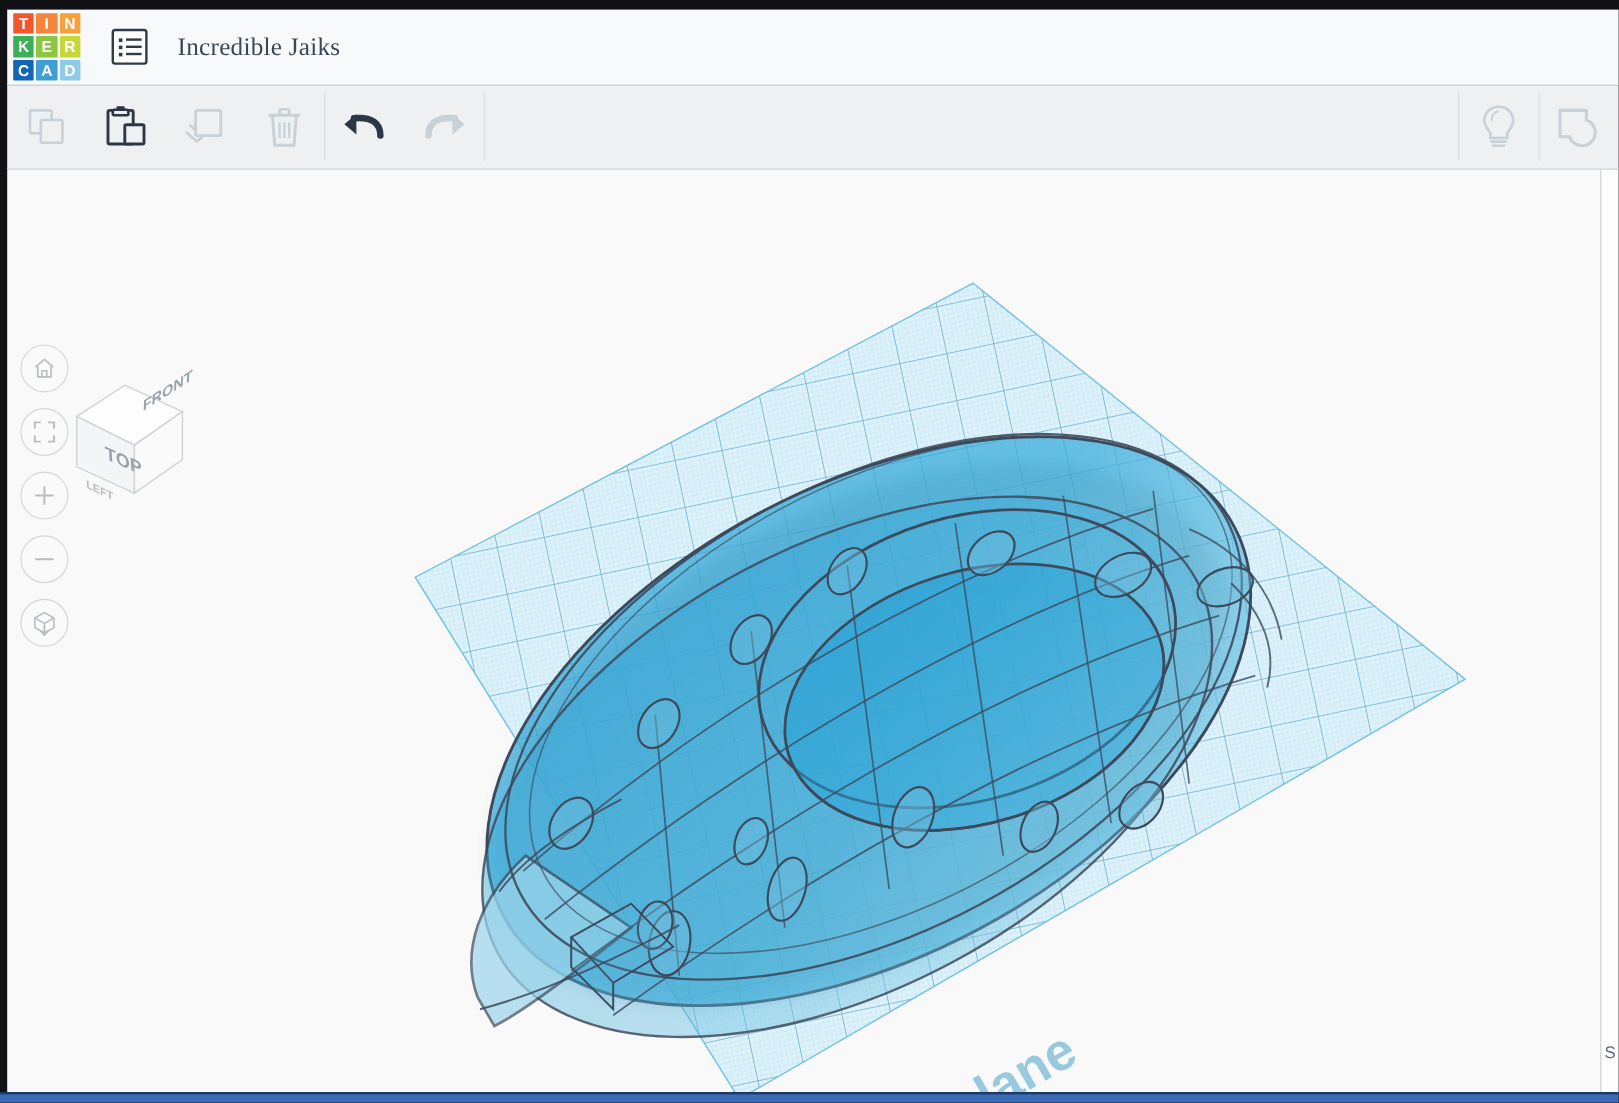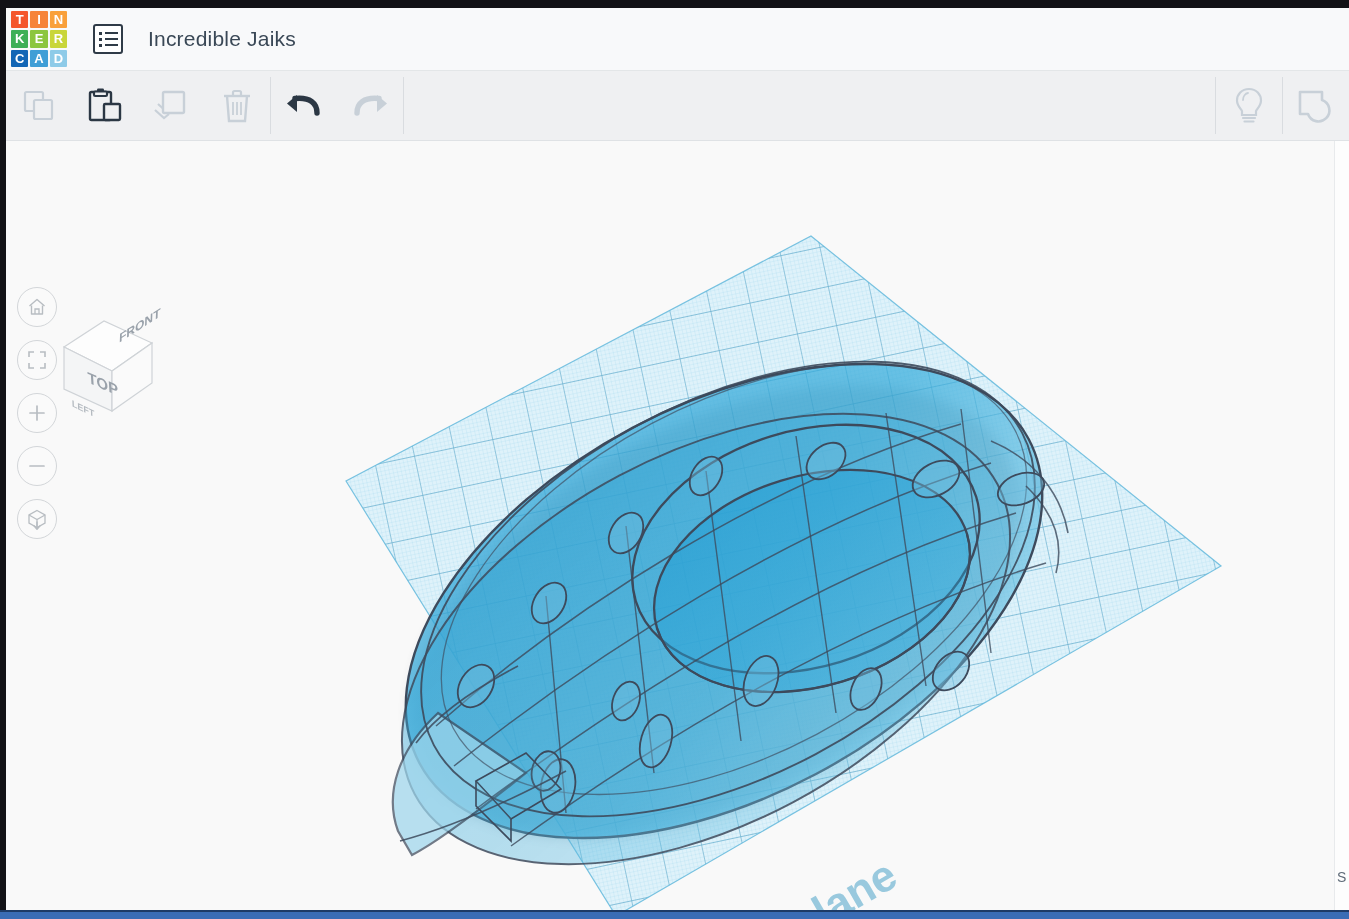--- a/index.html
+++ b/index.html
@@ -73,21 +73,21 @@
     flex: none;
     cursor: pointer;
   }
   .menu-row { display: flex; align-items: center; gap: 3px; }
   .menu-dot { width: 3px; height: 3px; background: #2f3b47; }
   .menu-line { width: 13px; height: 2px; background: #2f3b47; }
   .doc-title {
     margin-left: 25px;
     font-size: 21px;
     color: #3a4856;
-    font-family: Liberation Sans, sans-serif;
+    font-family: Liberation Serif, serif;
     letter-spacing: .2px;
     white-space: nowrap;
   }
 
   
   .toolbar {
     position: absolute; left: 6px; top: 71px;
     width: 1343px; height: 70px;
     background: #eff0f2;
     display: flex; align-items: stretch;

